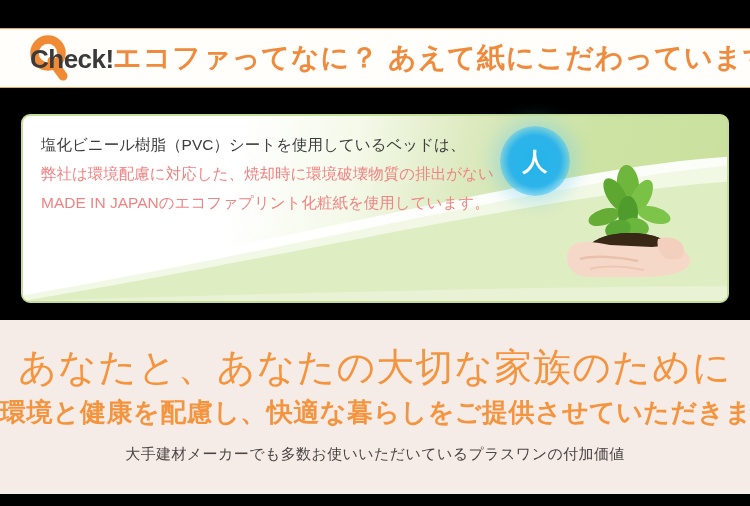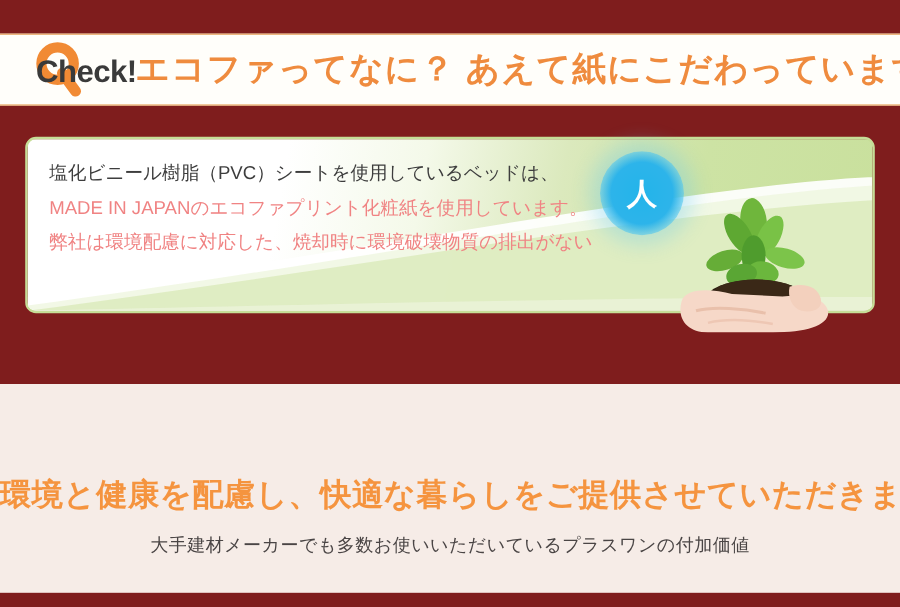--- a/index.html
+++ b/index.html
@@ -3,21 +3,21 @@
 <meta charset="utf-8">
 <title>エコファ</title>
 <style>
   * { margin:0; padding:0; box-sizing:border-box; }
   html,body{
     width:750px; height:506px;
     background:#ffffff;
     font-family:"Liberation Sans","DejaVu Sans",sans-serif;
     overflow:hidden;
   }
-  #page{ position:relative; width:750px; height:506px; background:#7f1d1d;padding-left:20px; }
+  #page{ position:relative; width:750px; height:506px; background:#000000;padding-left:20px; }
 
   
   .header-band{
     position:absolute; left:0; top:28px; width:750px; height:60px;
     background:#fffefa;
     border-top:1px solid #e8a661;
     border-bottom:1px solid #e8a661;
   }
   .check-wrap{
     position:absolute; left:30px; top:0; height:60px;
@@ -35,21 +35,21 @@
   .header-title{
     position:absolute; left:113px; top:28px; height:60px;
     display:flex; align-items:center;
     font-size:28px; color:#ef8b3e; font-weight:600;
     letter-spacing:1px; white-space:nowrap;
   }
 
   
   .green-panel{
     position:absolute; left:21px; top:114px;
-    width:708px; height:147px;
+    width:708px; height:189px;
     border:2px solid #c6dd97;
     border-radius:9px;
     overflow:hidden;
     background:linear-gradient(100deg,
         #ffffff 0%, #ffffff 30%, #f4f9e9 46%,
         #dbe9bd 62%, #cde3a4 78%, #c9e09d 100%);
   }
   .swoosh{ position:absolute; left:0; top:0; width:100%; height:100%; }
 
   .panel-text{
@@ -133,22 +133,22 @@
 
     <svg class="swoosh" viewBox="0 0 708 163" preserveAspectRatio="none">
       <path d="M708,-10 L708,36 C540,46 300,104 0,150 L0,176 L708,176 Z" fill="#ffffff" opacity="0.92"></path>
       <path d="M708,10 L708,44 C545,56 300,112 0,158 L0,176 L708,176 Z" fill="#eef5dd" opacity="0.75"></path>
       <path d="M708,58 C520,70 280,122 0,163 L708,163 Z" fill="#cfe4a6" opacity="0.55"></path>
       <path d="M708,150 C500,150 230,157 0,163 L708,163 Z" fill="#f3f8e8" opacity="0.5"></path>
     </svg>
 
     <div class="panel-text">
       <div class="t-dark">塩化ビニール樹脂（PVC）シートを使用しているベッドは、</div>
+      <div class="t-pink">弊社は環境配慮に対応した、焼却時に環境破壊物質の排出がない</div>
       <div class="t-pink">MADE IN JAPANのエコファプリント化粧紙を使用しています。</div>
-      <div class="t-pink">弊社は環境配慮に対応した、焼却時に環境破壊物質の排出がない</div>
     </div>
   </div>
 
   <svg class="plant-art" viewBox="0 0 200 122">
 
     <path d="M96,92 L96,34" stroke="#5d9b33" stroke-width="4"></path>
 
     <ellipse cx="96" cy="30" rx="11" ry="20" fill="#6fb63c" transform="rotate(-6 96 30)"></ellipse>
     <ellipse cx="84" cy="40" rx="9" ry="19" fill="#5ea832" transform="rotate(-32 84 40)"></ellipse>
     <ellipse cx="109" cy="42" rx="9" ry="19" fill="#79c246" transform="rotate(28 109 42)"></ellipse>
@@ -167,17 +167,18 @@
              C128,102 124,92 126,84 Z" fill="#f3d0bd"></path>
     <path d="M48,104 C62,100 88,102 106,106" stroke="#e9c0ab" stroke-width="2.5" fill="none"></path>
     <path d="M58,114 C74,110 96,112 112,115" stroke="#eec7b4" stroke-width="2" fill="none"></path>
   </svg>
 
   <div class="bubble bubble-person">
     <span>人</span>
   </div>
 
   <div class="pink-section">
+    <div class="big-line">あなたと、あなたの大切な家族のために</div>
     <div class="mid-line">環境と健康を配慮し、快適な暮らしをご提供させていただきます！</div>
     <div class="small-line">大手建材メーカーでも多数お使いいただいているプラスワンの付加価値</div>
   </div>
 
 </div>
 
 </body></html>

